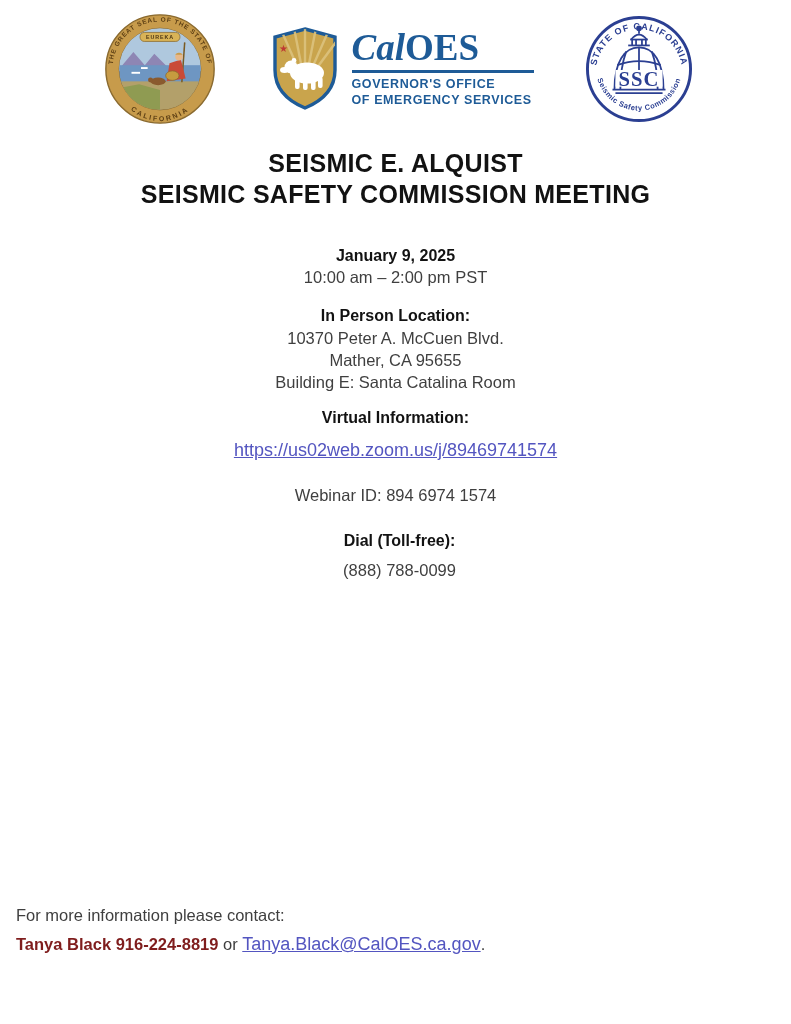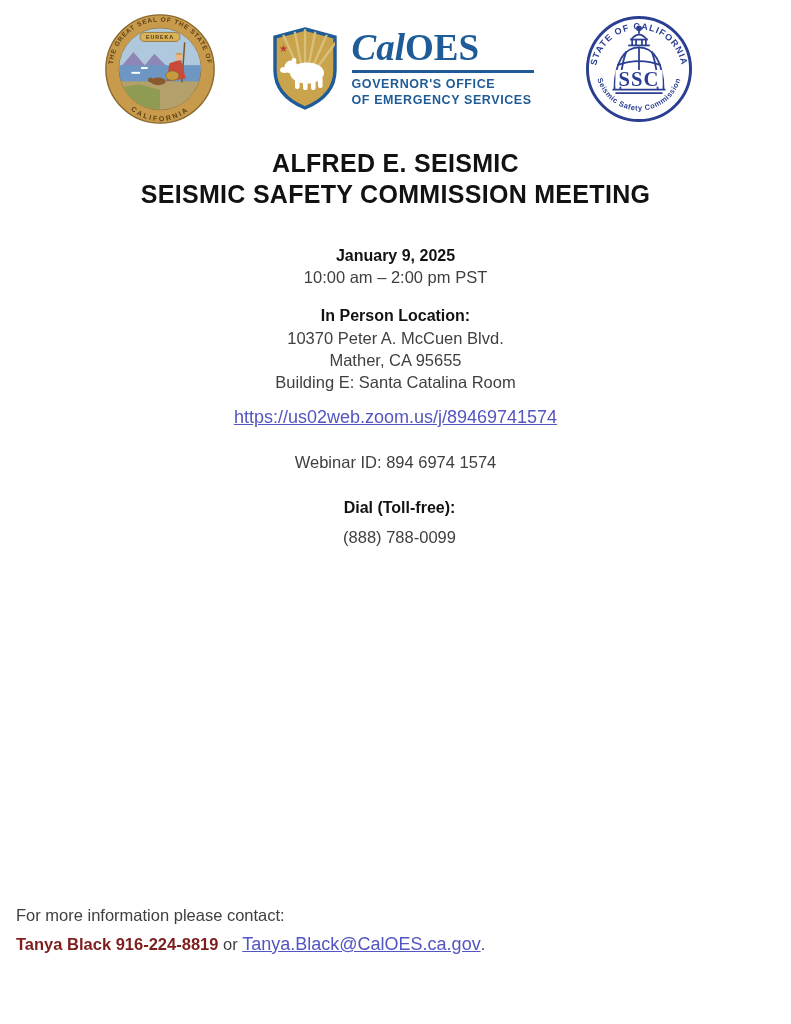--- a/index.html
+++ b/index.html
@@ -187,39 +187,40 @@
           <textPath href="#sscTopArc" startOffset="50%" text-anchor="middle">STATE OF CALIFORNIA</textPath>
         </text>
         <text font-size="7.6" font-weight="bold" fill="#2B3F92" letter-spacing="0.5" font-family="Liberation Sans, sans-serif">
           <textPath href="#sscBottomArc" startOffset="50%" text-anchor="middle">Seismic Safety Commission</textPath>
         </text>
       </svg>
     </div>
   </div>
 
   <div class="doc-title">
-    <div>ALFRED E. SEISMIC</div>
+    <div>SEISMIC E. ALQUIST</div>
     <div>SEISMIC SAFETY COMMISSION MEETING</div>
   </div>
 
   <div class="center-col">
 
     <div class="block-date">
       <div class="t-bold">January 9, 2025</div>
       <div class="t-reg">10:00 am – 2:00 pm PST</div>
     </div>
 
     <div class="block-location">
       <div class="t-bold">In Person Location:</div>
       <div class="t-reg">10370 Peter A. McCuen Blvd.</div>
       <div class="t-reg">Mather, CA 95655</div>
       <div class="t-reg">Building E: Santa Catalina Room</div>
     </div>
 
     <div class="block-virtual">
+      <div class="t-bold">Virtual Information:</div>
       <div class="zoom-link-line">
         <a class="doclink" href="#">https://us02web.zoom.us/j/89469741574</a>
       </div>
       <div class="t-reg webinar-line">Webinar ID: 894 6974 1574</div>
     </div>
 
     <div class="block-dial">
       <div class="t-bold">Dial (Toll-free):</div>
       <div class="t-reg dial-number">(888) 788-0099</div>
     </div>

